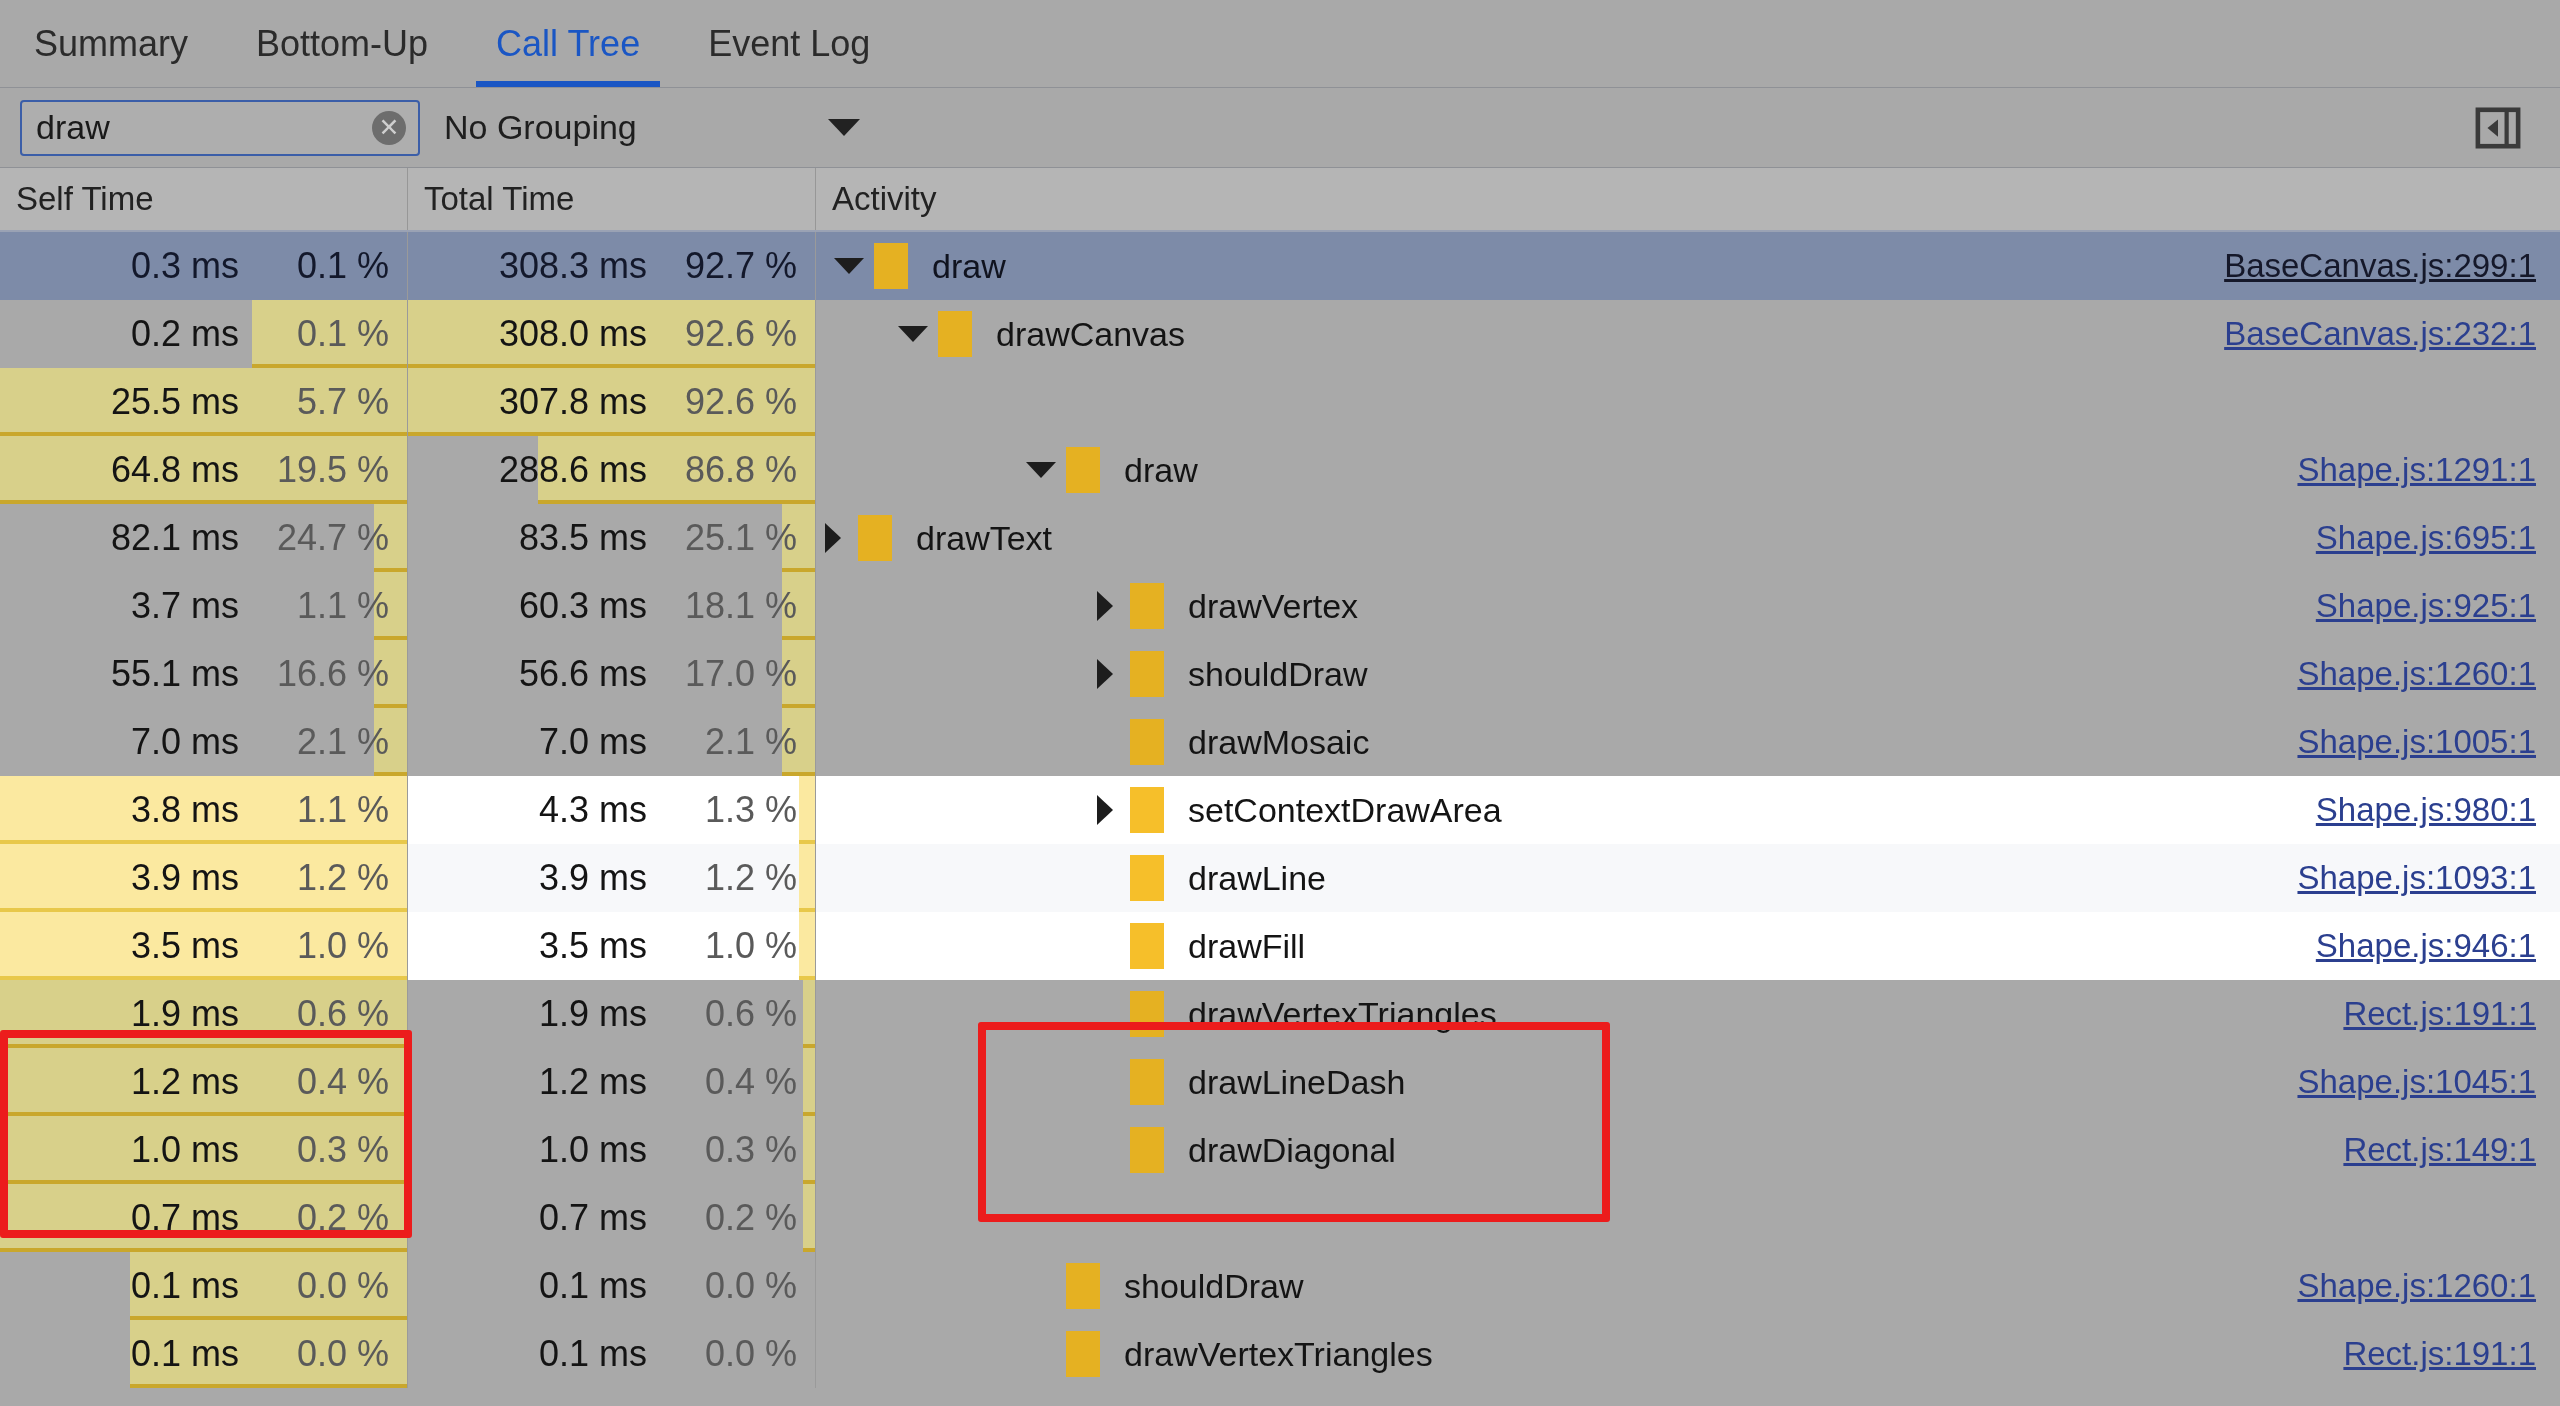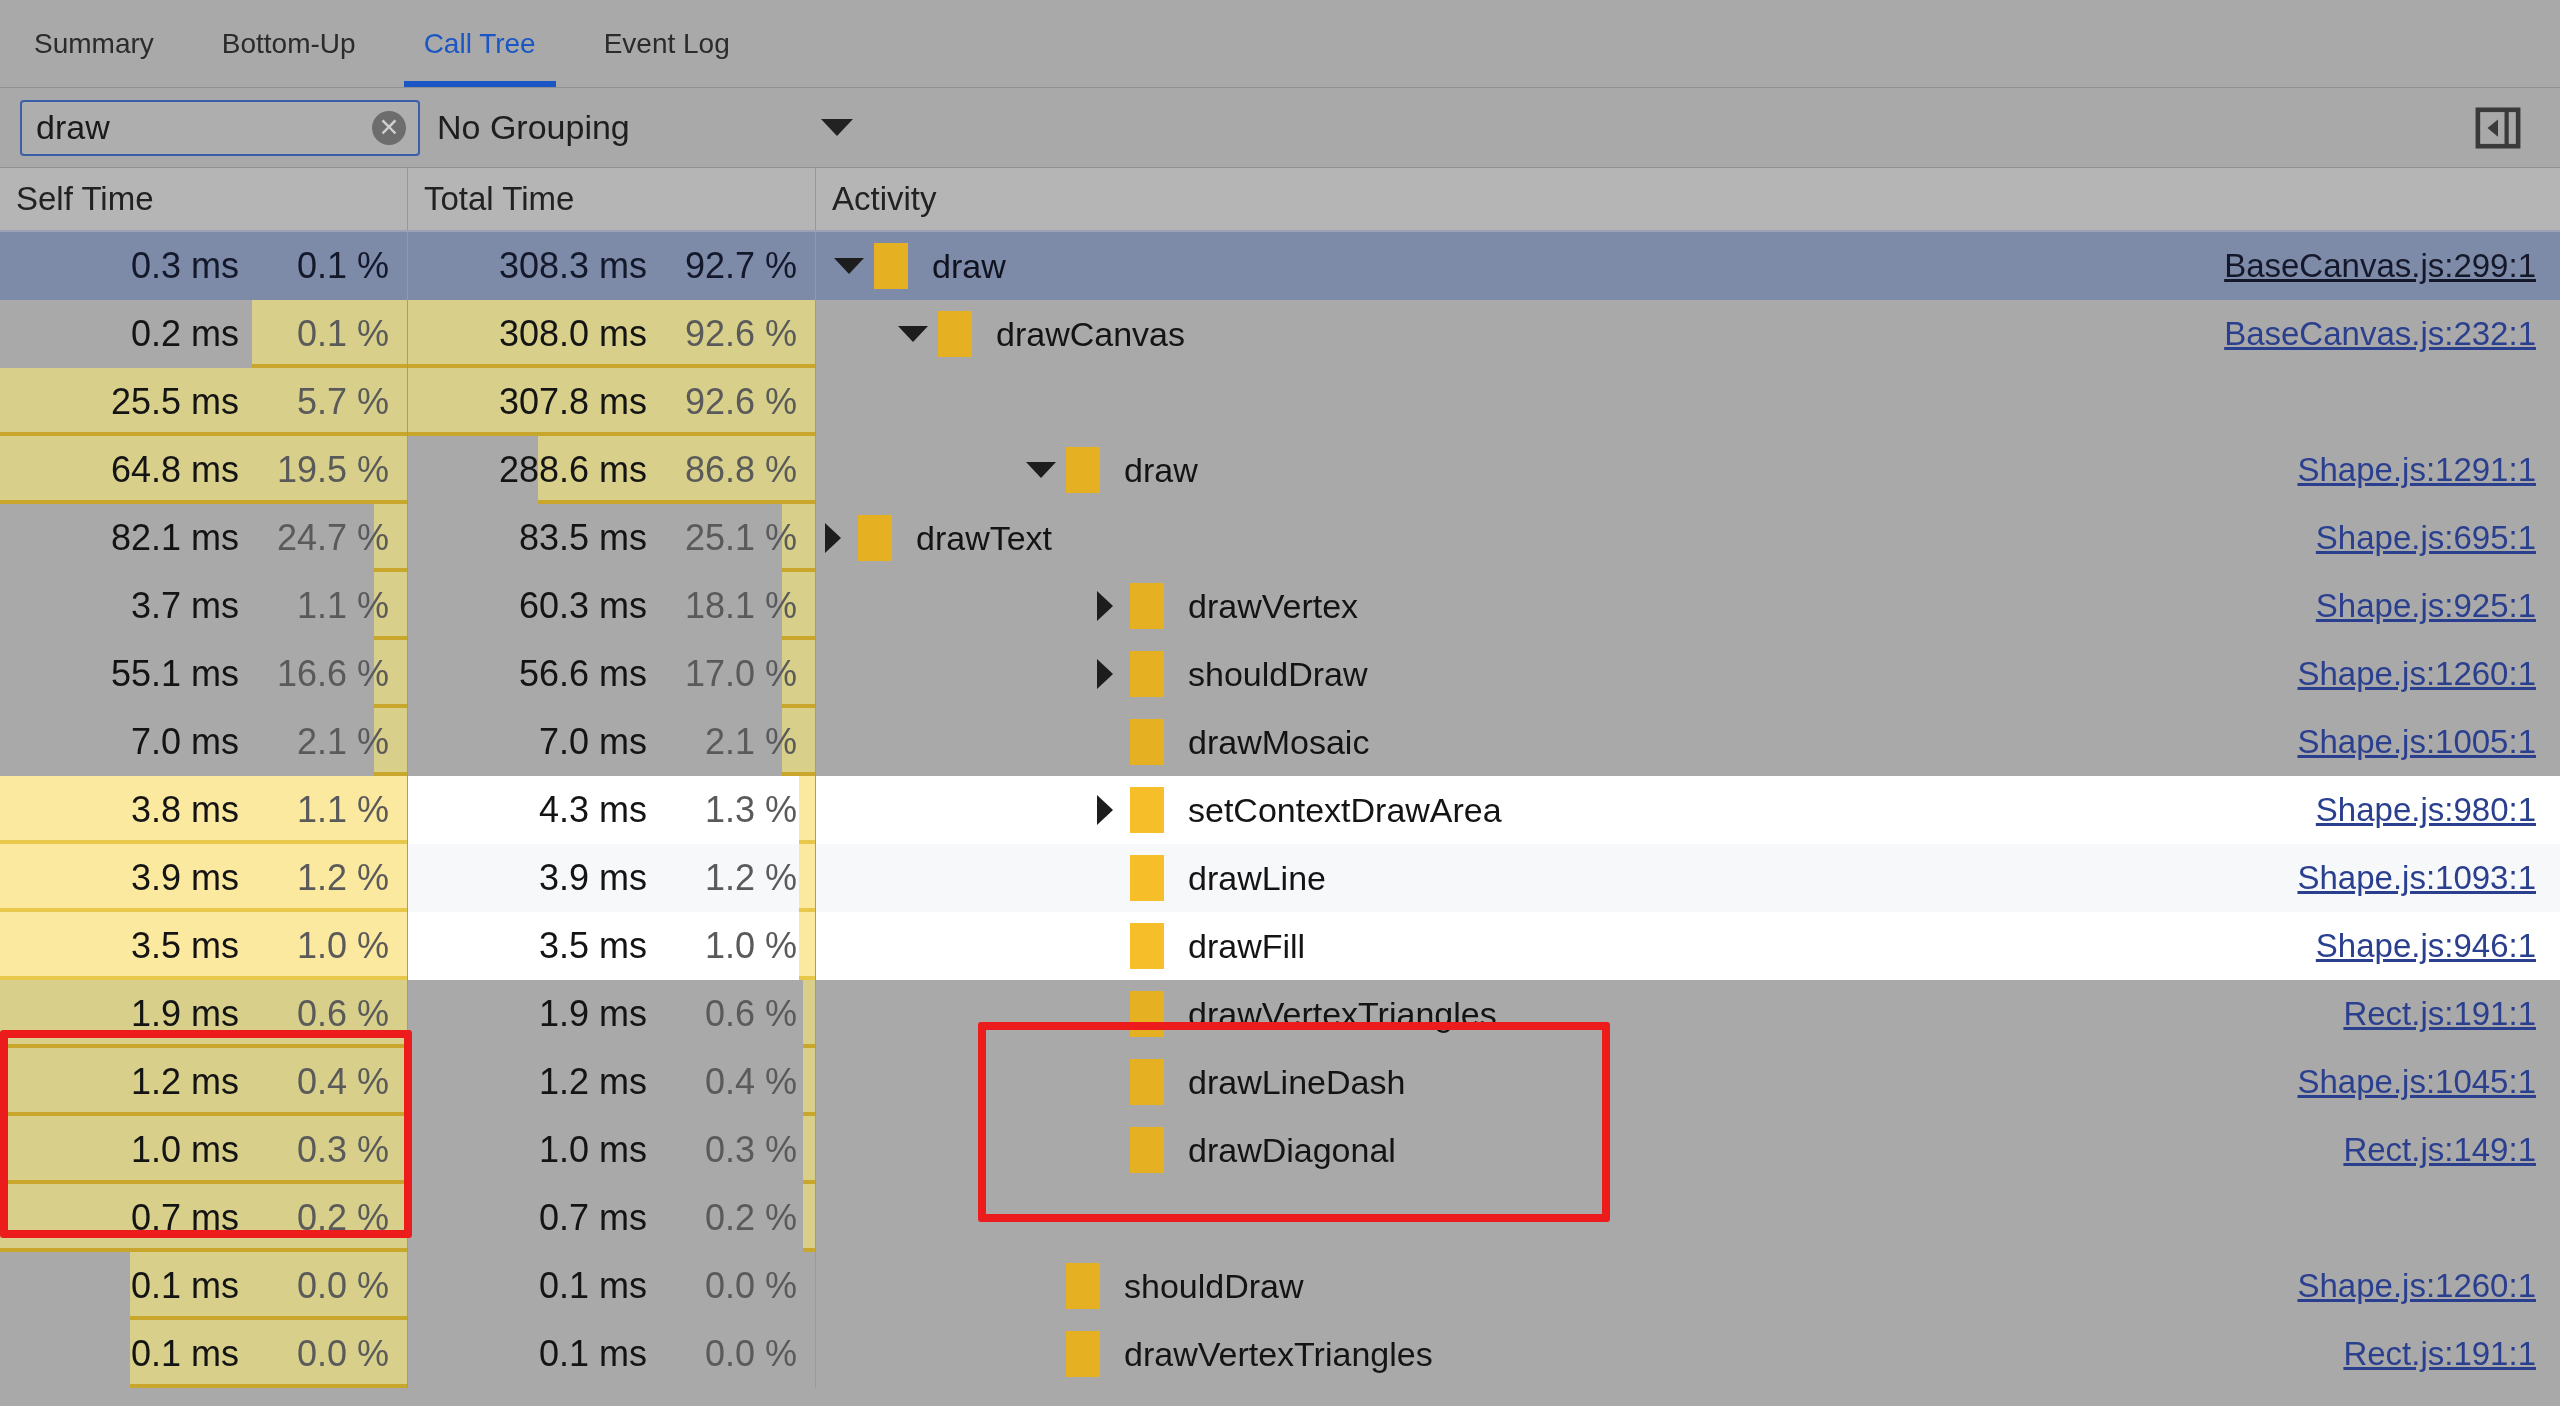--- a/index.html
+++ b/index.html
@@ -18,21 +18,21 @@
     background: #a9a9a9;
     display: flex;
     align-items: stretch;
     border-bottom: 1px solid #8f9196;
     position: relative;
     flex: 0 0 auto;
   }
   .tab {
     display: flex; align-items: center;
     padding: 4px 34px;
-    font-size: 28px;
+    font-size: 36px;
     color: #2b2b2b;
     position: relative;
     white-space: nowrap;
     cursor: default;
   }
   .tab.active { color: #1a56c4; }
   .tab.active::after {
     content: "";
     position: absolute;
     left: 14px; right: 14px; bottom: 0;
@@ -71,21 +71,21 @@
     width: 34px; height: 34px;
     border-radius: 50%;
     background: #6d6d6d;
     display: flex; align-items: center; justify-content: center;
     color: #cfcfcf; font-size: 25px; line-height: 1;
     font-family: "DejaVu Sans", sans-serif;
     cursor: pointer;
   }
   .grouping {
     display: flex; align-items: center;
-    margin-left: 17px;
+    margin-left: 24px;
     height: 56px;
     cursor: pointer;
     position: relative;
     min-width: 430px;
   }
   .grouping-label { font-size: 34px; color: #1e1e1e; }
   .caret-down {
     margin-left: auto; margin-right: 14px;
     width: 0; height: 0;
     border-left: 16px solid transparent;

